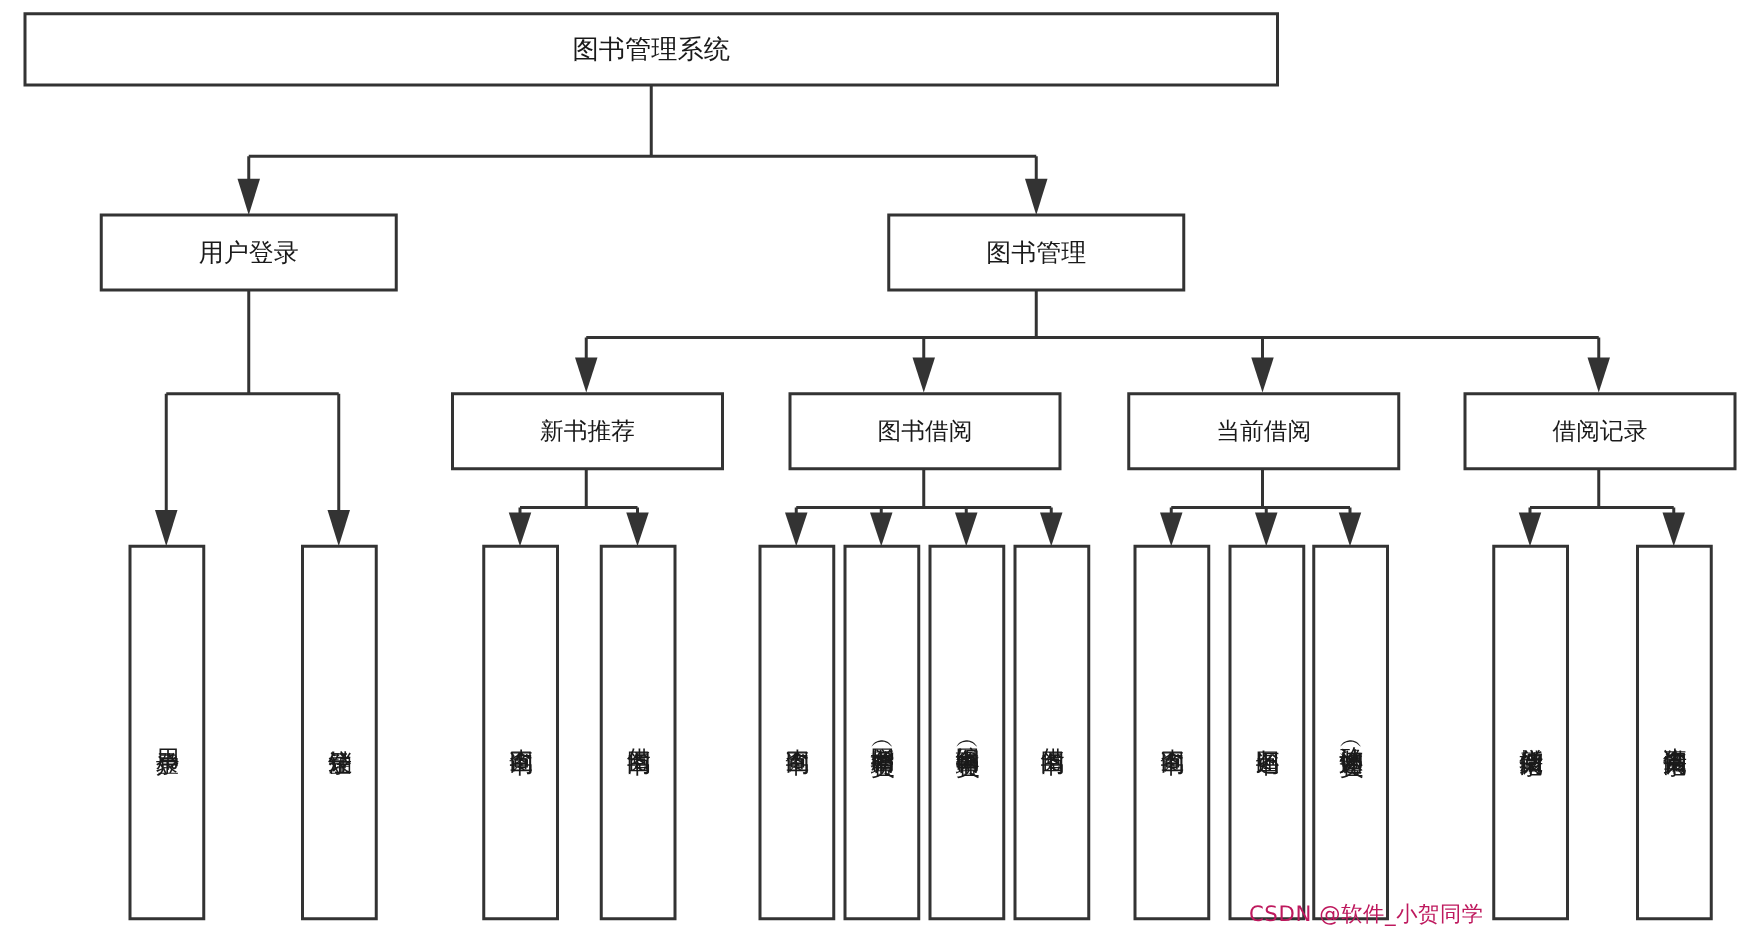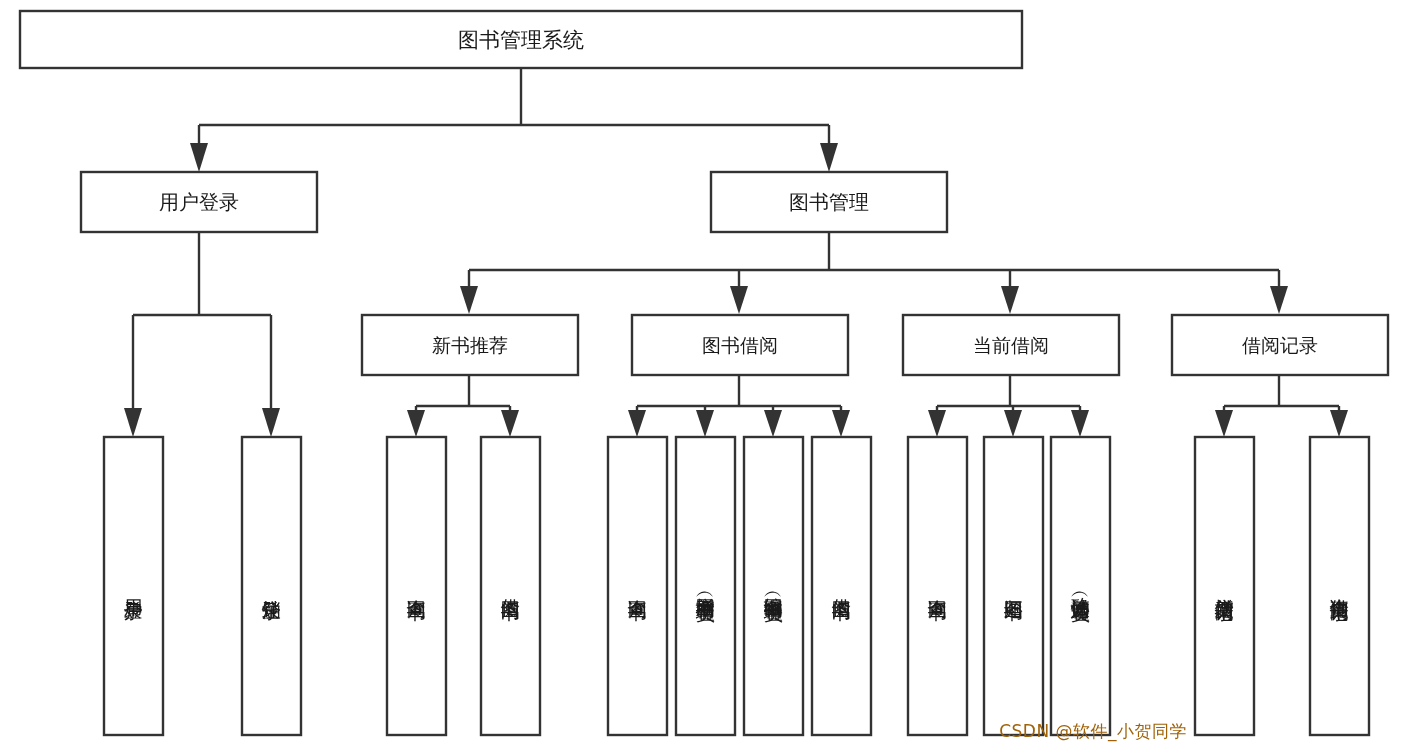--- a/index.html
+++ b/index.html
@@ -67,21 +67,21 @@
   .arrow-head {
     fill: #333333;
     stroke: none;
   }
   .watermark {
     position: absolute;
     right: 8px;
     bottom: 4px;
     font-family: "DejaVu Sans", "Liberation Sans", sans-serif;
     font-size: 17px;
-    color: #a16207;
+    color: #be185d;
     white-space: nowrap;
     letter-spacing: 0.5px;
   }
 </style>
 </head>
 <body>
 
 <div id="diagram-root">
 
   <svg class="diagram" viewBox="0 0 1405 747">

